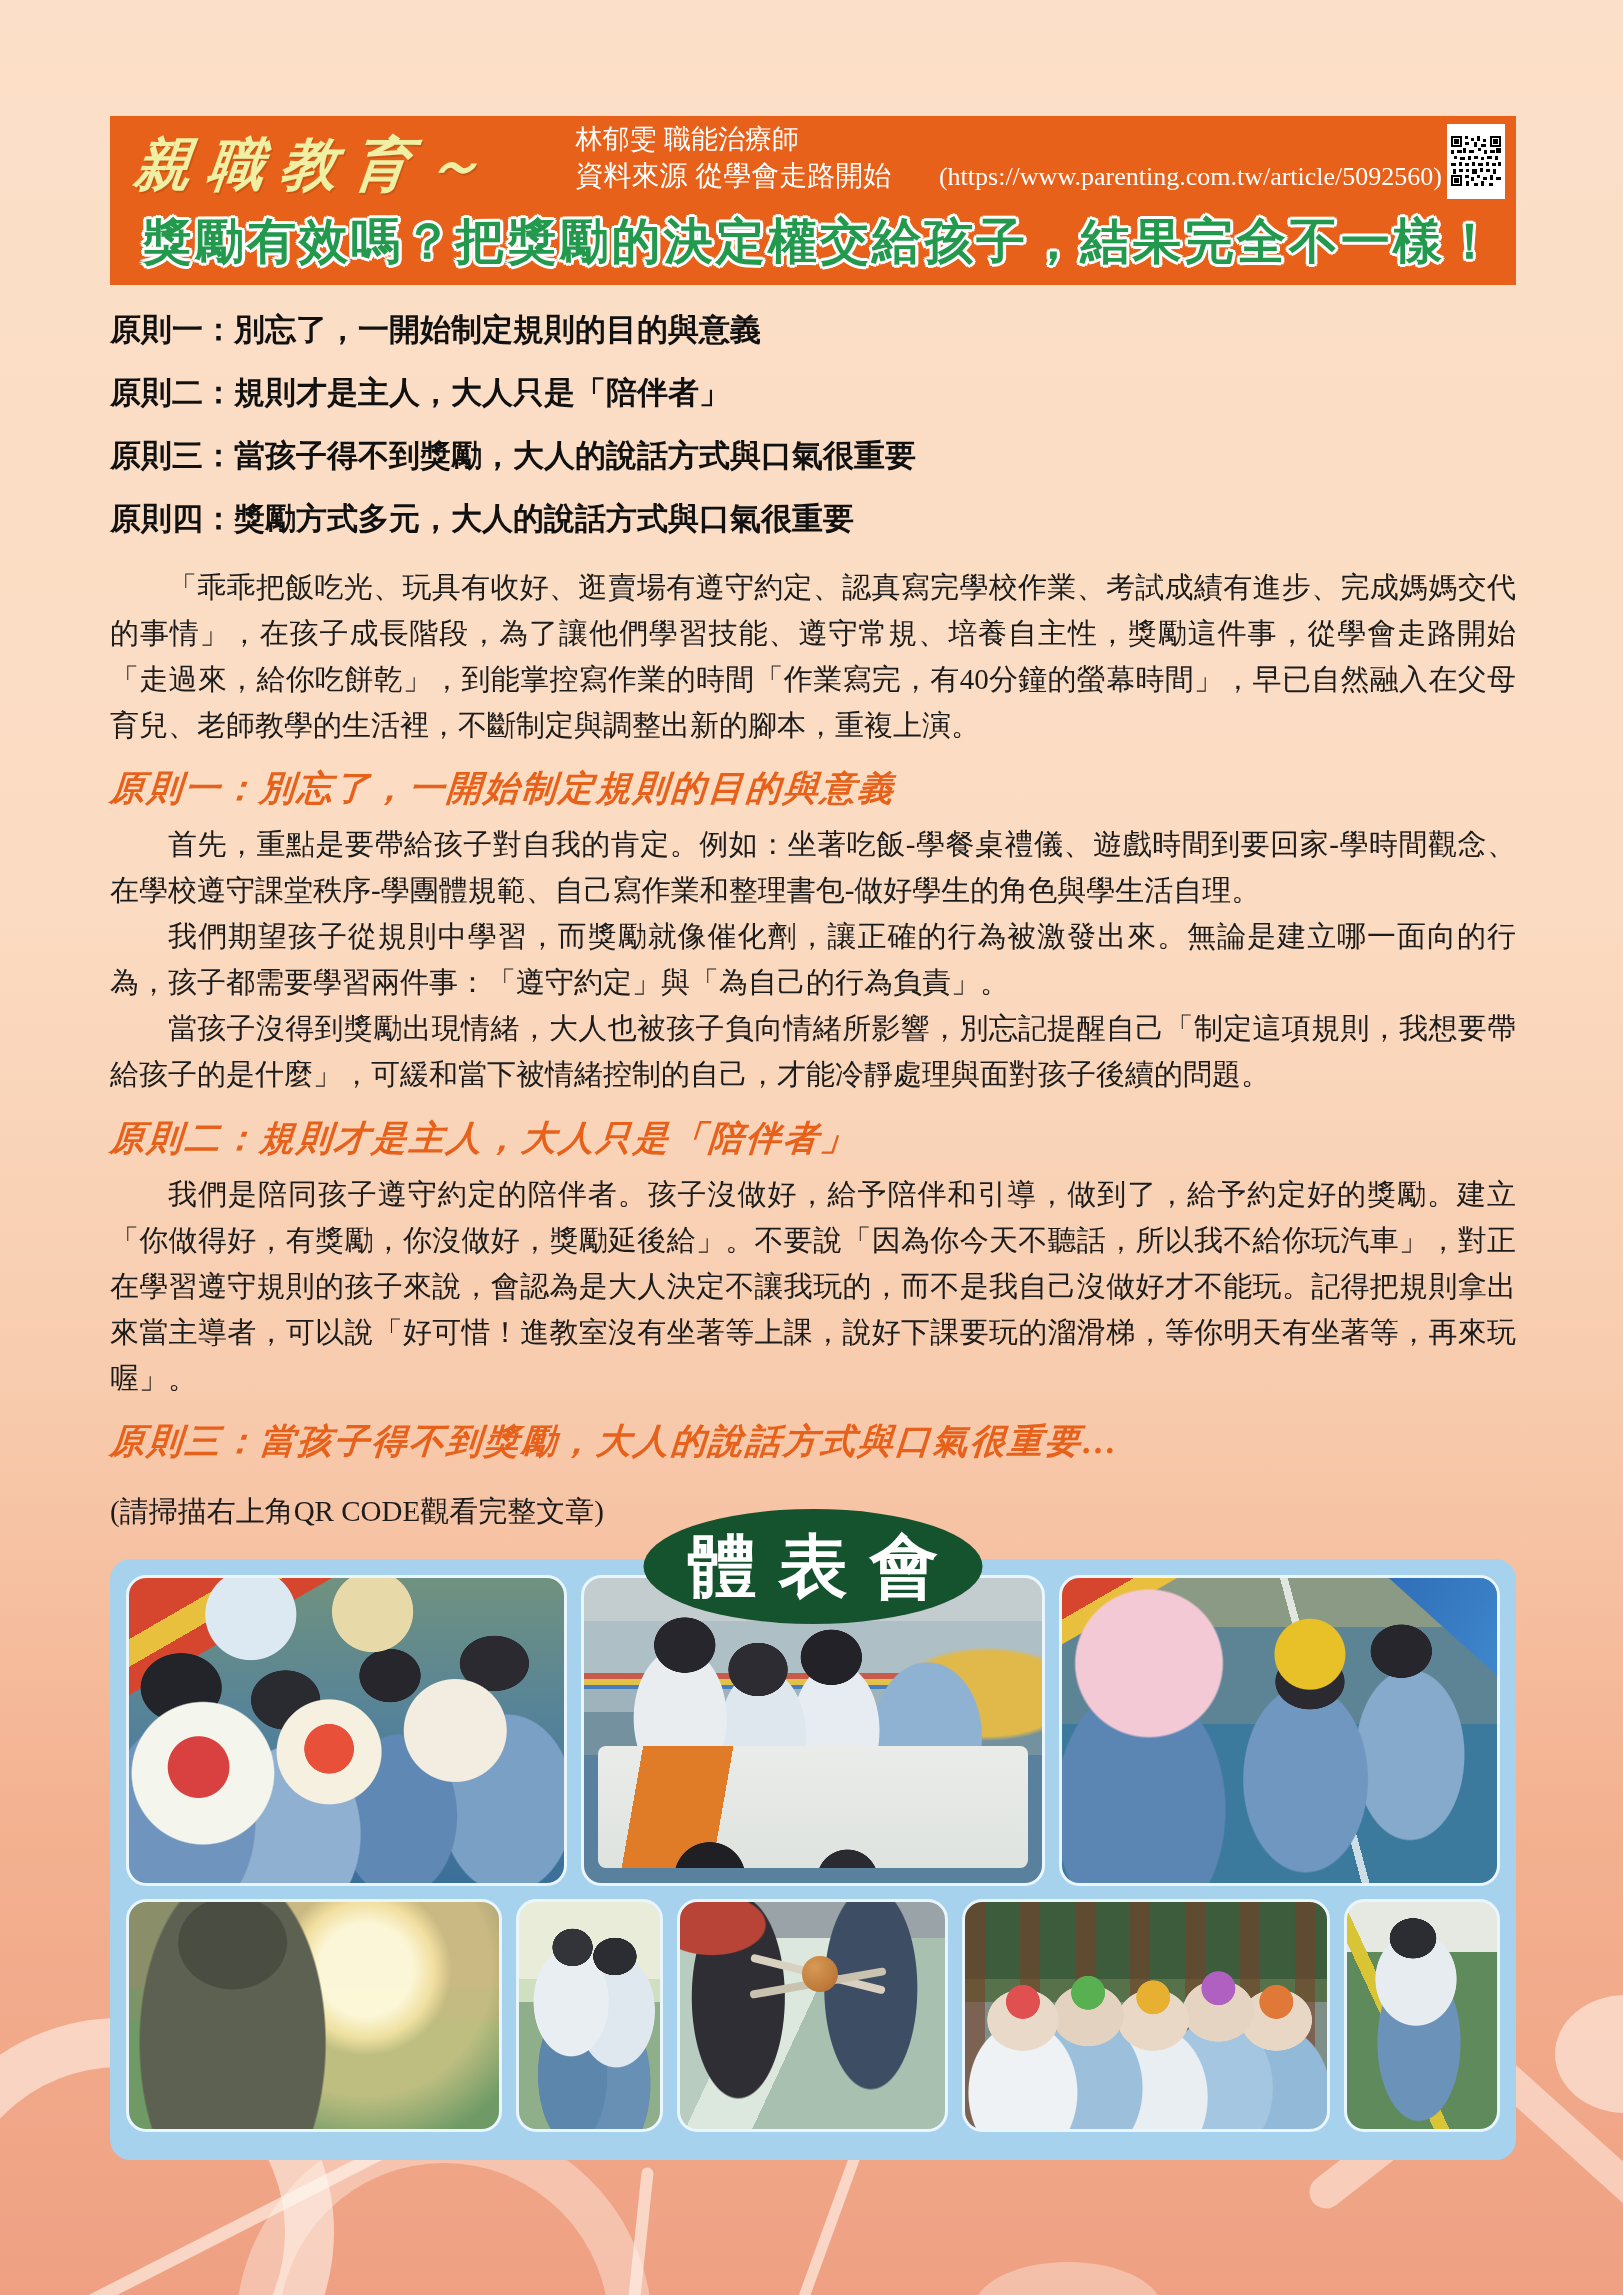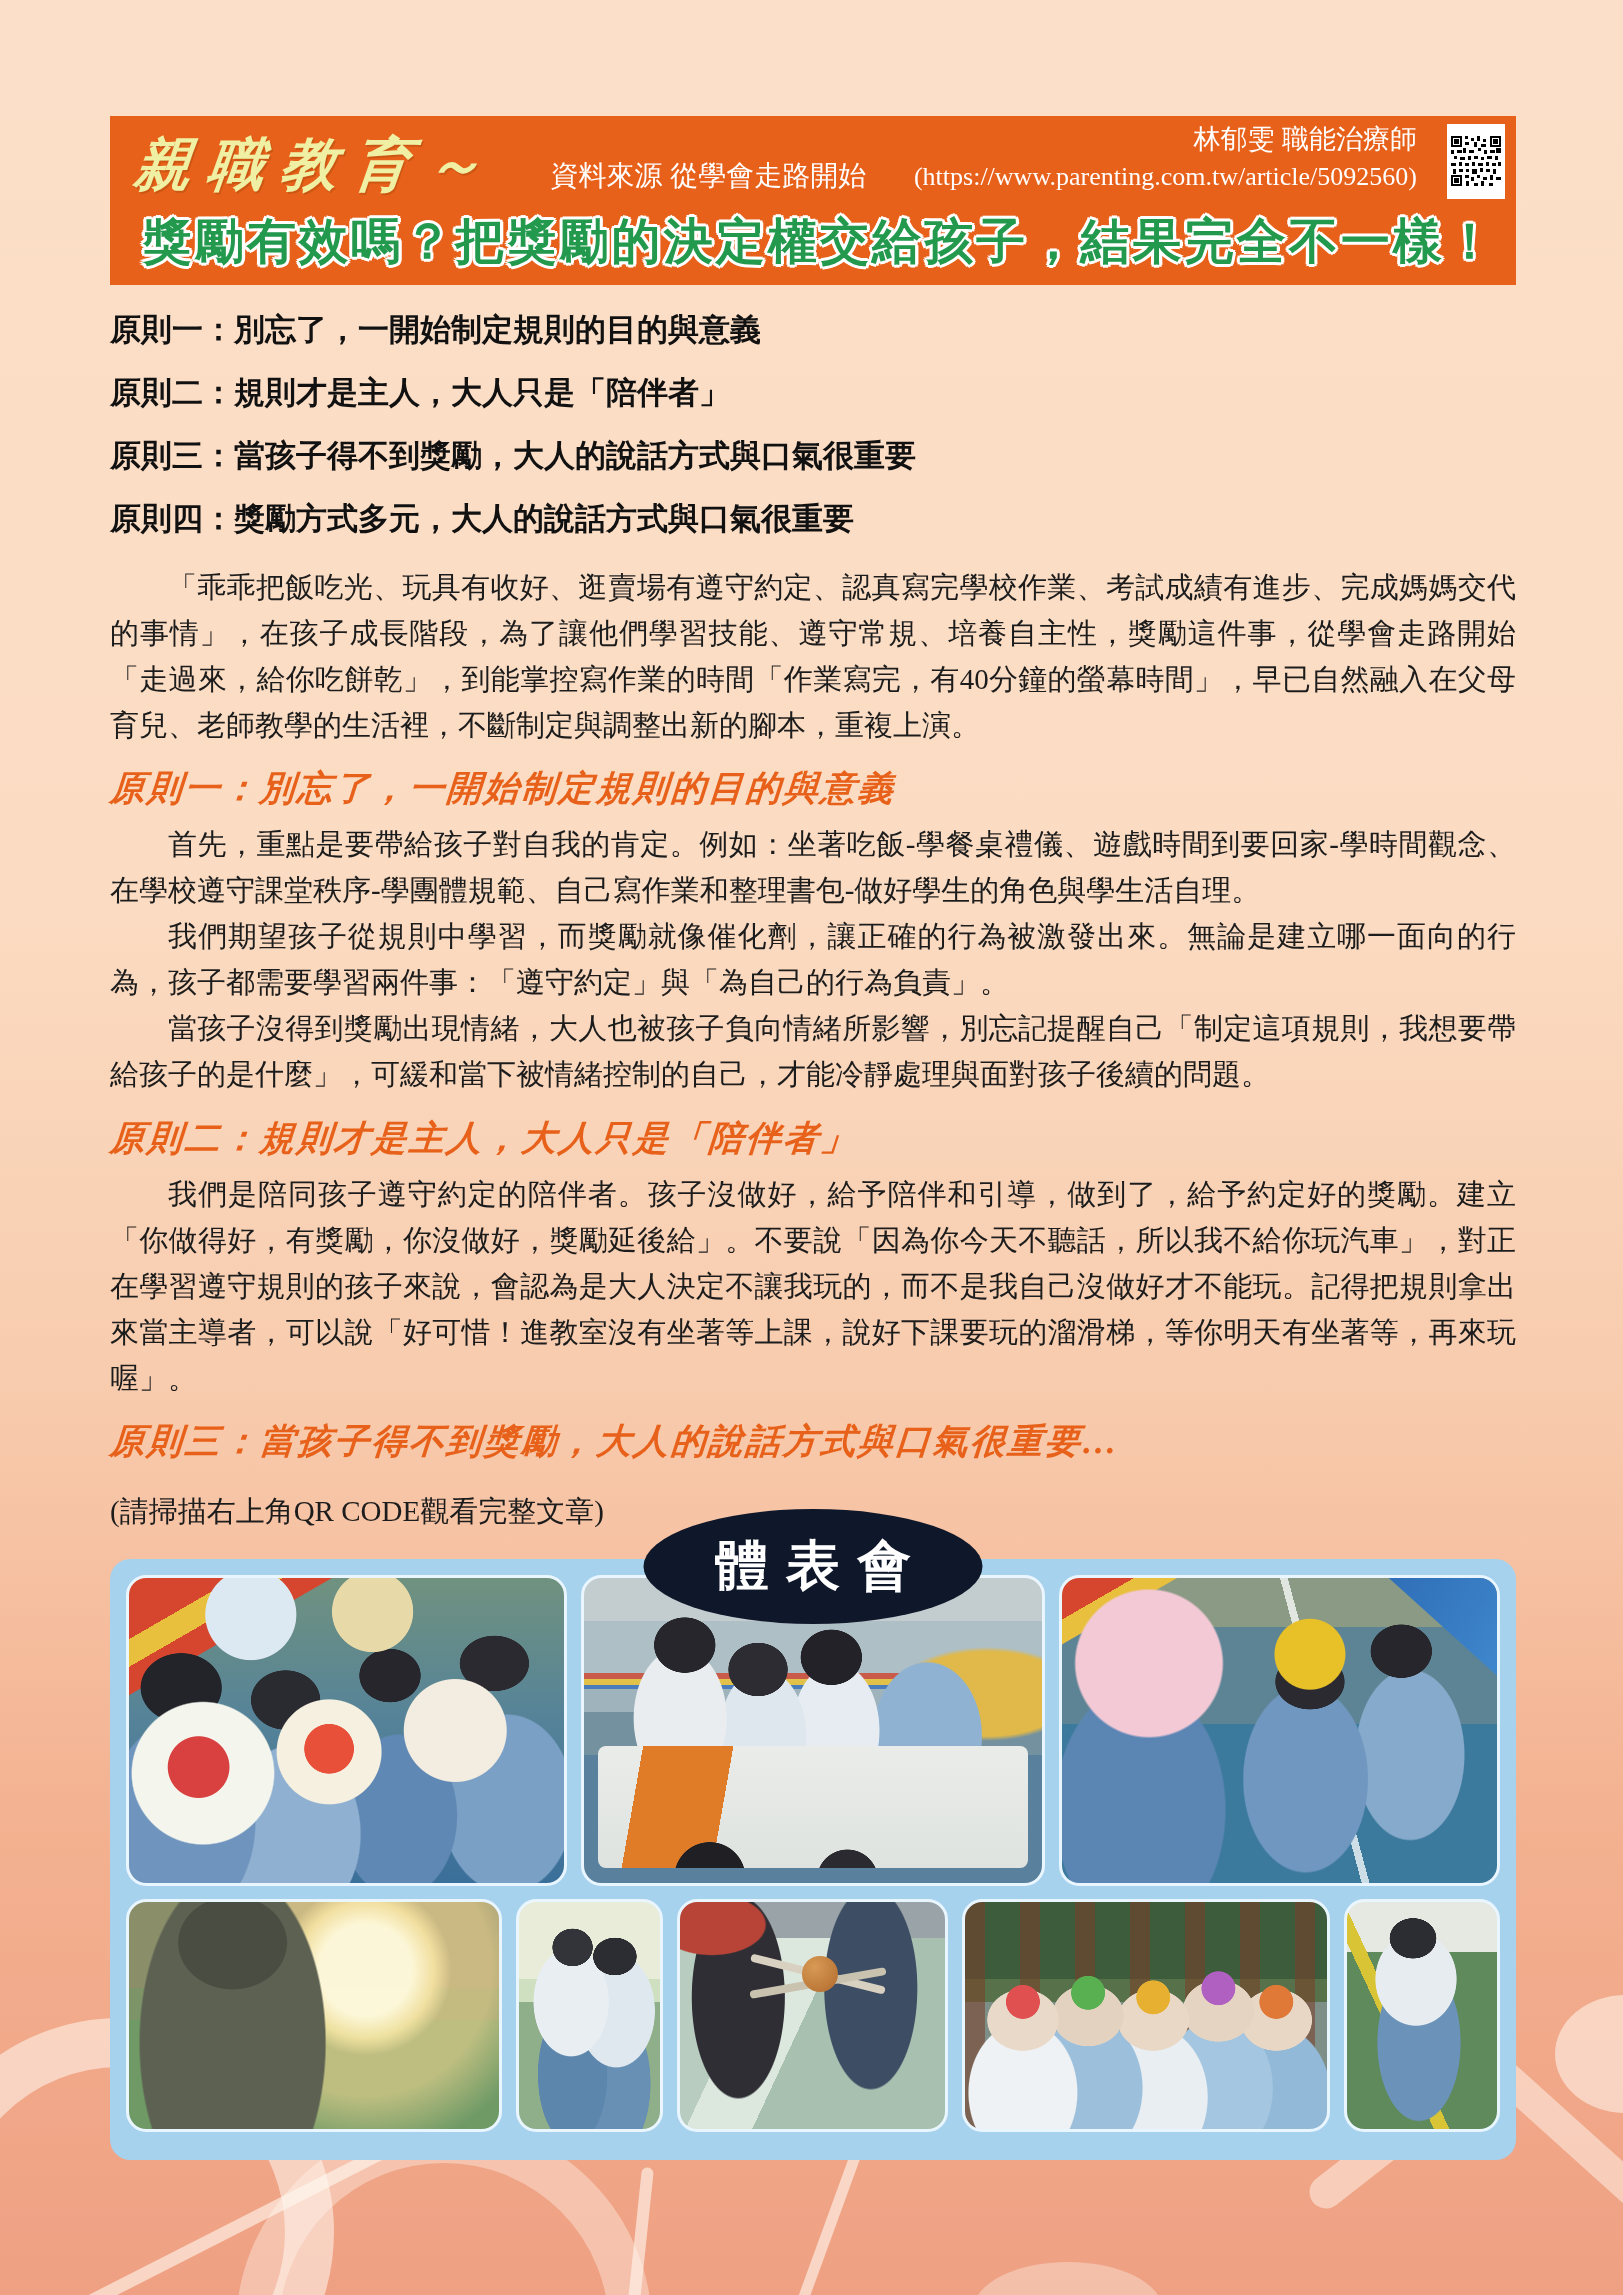--- a/index.html
+++ b/index.html
@@ -27,21 +27,21 @@
 
   
   .banner{position:relative; width:100%; height:169px; background:#e8611a;}
   .brand{
     position:absolute; left:25px; top:11px;
     font-size:57px; font-weight:bold; font-style:italic;
     letter-spacing:15.7px; color:#eff0a4; transform:skewX(-6deg);
     text-shadow:1.6px 1.6px 0 rgba(120,60,0,.25);
     white-space:nowrap;
   }
-  .banner-meta{position:absolute; right:99px; top:6.3px; text-align:right; color:#ffffff; font-family:"Liberation Sans","DejaVu Sans",sans-serif;}
+  .banner-meta{position:absolute; right:74px; top:6.3px; color:#ffffff; font-family:"Liberation Sans","DejaVu Sans",sans-serif;}
   .author-line{font-size:27px; line-height:35px;}
   .source-line{font-size:28px; line-height:38px;}
   .source-url{font-family:"Liberation Serif","DejaVu Serif",serif; font-size:26px;margin-left:40px;}
   .qr{position:absolute; right:11px; top:7.9px; width:58px; height:75px; background:#ffffff; display:flex; align-items:center; justify-content:center;}
   .qr svg{width:50px; height:50px;}
   .headline{
     position:absolute; left:4.7px; right:4.7px; top:93px;
     font-family:"Liberation Sans","DejaVu Sans",sans-serif;
     font-size:49px; font-weight:bold; color:#23994e; letter-spacing:3.1px; white-space:nowrap;
     text-shadow:-2.4px -2.4px 0 #fff,2.4px -2.4px 0 #fff,-2.4px 2.4px 0 #fff,2.4px 2.4px 0 #fff,-3.1px 0 0 #fff,3.1px 0 0 #fff,0 -3.1px 0 #fff,0 3.1px 0 #fff;
@@ -56,24 +56,24 @@
   .section-head{
     font-size:35px; font-weight:bold; font-style:italic; color:#e8611a;
     letter-spacing:2.4px; margin:17.3px 0 9.4px 0; transform:skewX(-4deg); transform-origin:left;
   }
   .qr-note{font-size:29px; line-height:41px; margin-top:26px;}
 
   
   .gallery{position:relative; margin-top:27px; width:100%; height:601px; background:#a6d2ee; border-radius:20.4px; padding:15.7px; box-sizing:border-box;}
   .gallery-title{
     position:absolute; left:50%; top:-50px; transform:translateX(-50%);
-    width:339px; height:115px; background:#0f172a; border-radius:50%;
+    width:339px; height:115px; background:#14532d; border-radius:50%;
     display:flex; align-items:center; justify-content:center; z-index:3;
     color:#ffffff; font-family:"Liberation Sans","DejaVu Sans",sans-serif;
-    font-size:54px; font-weight:bold; letter-spacing:0.32em; text-indent:0.32em;
+    font-size:69px; font-weight:bold; letter-spacing:0.32em; text-indent:0.32em;
   }
   .prow{display:flex; gap:14px;}
   .prow1{height:311px; margin-bottom:12.6px;}
   .prow2{height:233px;}
   .photo{position:relative; border:3.9px solid #eaf6ff; border-radius:20.4px; overflow:hidden; background:#7fa8c0; box-sizing:border-box; flex-grow:1;}
   .p11{flex-basis:30.8%;}
   .p12{flex-basis:32.4%;}
   .p13{flex-basis:30.8%;}
   .p21{flex-basis:27.0%;}
   .p22{flex-basis:10.3%;}

